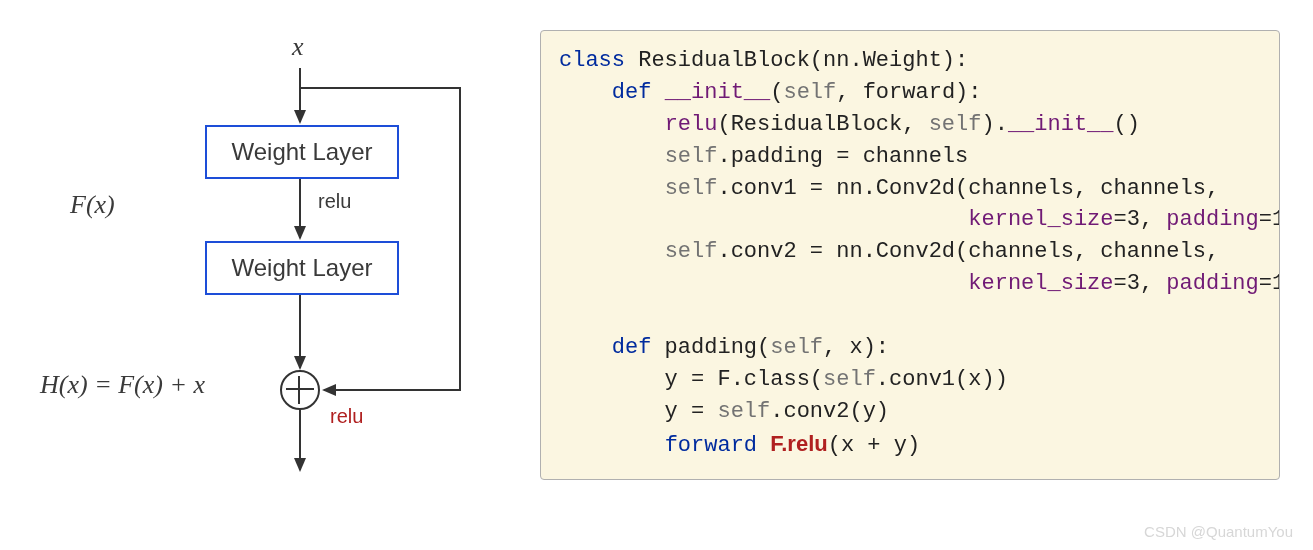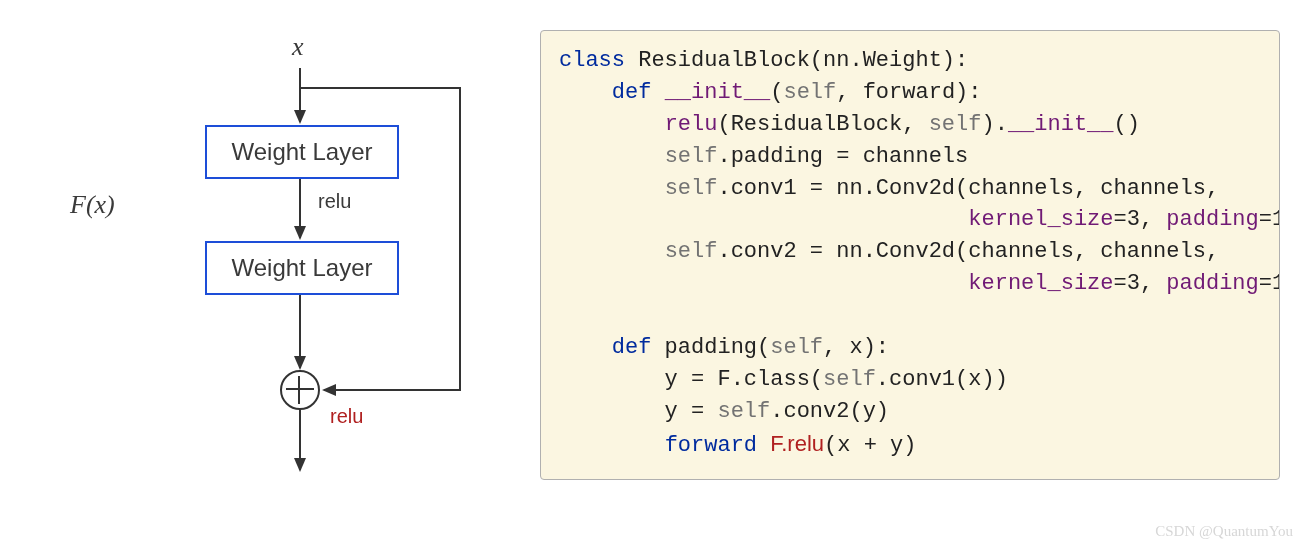--- a/index.html
+++ b/index.html
@@ -81,28 +81,28 @@
     font-family: "Consolas", "Courier New", monospace;
     font-size: 22px;
     line-height: 1.45;
     color: #222;
     white-space: pre;
     overflow: hidden;
   }
   .kw  { color: #002b9e; font-weight: normal; }
   .fn  { color: #701a75; font-family: Liberation Mono, monospace; }
   .slf { color: #737373; }
-  .emph{ color: #b02020; font-weight: normal; font-family: "Segoe UI", Arial, sans-serif; }
+  .emph{ color: #b02020; font-weight: bold; font-family: "Segoe UI", Arial, sans-serif; }
   .watermark {
     position: absolute;
     right: 20px;
     bottom: 10px;
     color: #d7d7d7;
     font-size: 15px;
-    font-family: Liberation Serif, serif;
+    font-family: Liberation Sans, sans-serif;
   }
 </style>
 </head>
 <body>
 
 <div class="container">
 
   <div class="diagram">
     <svg width="460" height="470" style="position:absolute;left:0;top:0">
       <defs>
@@ -127,20 +127,21 @@
     <div class="box" style="left:165px; top:95px;">Weight Layer</div>
 
     <span class="lbl lbl-sans" style="left:278px; top:160px;">relu</span>
 
     <span class="lbl" style="left:30px; top:160px;text-align:center;">F(x)</span>
 
     <div class="box" style="left:165px; top:211px;">Weight Layer</div>
 
     <div class="circle-plus" style="left:240px; top:340px;"></div>
 
+    <span class="lbl" style="left:0px; top:340px;">H(x) = F(x) + x</span>
 
     <span class="lbl lbl-sans" style="left:290px; top:375px; color:#b02020;">relu</span>
   </div>
 
   <div class="codebox"><span class="kw">class</span><span> ResidualBlock(nn.Weight):</span>
     <span class="kw">def</span><span> </span><span class="fn">__init__</span><span>(</span><span class="slf">self</span><span>, forward):</span>
 <span>        </span><span class="fn">relu</span><span>(ResidualBlock, </span><span class="slf">self</span><span>).</span><span class="fn">__init__</span><span>()</span>
 <span>        </span><span class="slf">self</span><span>.padding = channels</span>
 <span>        </span><span class="slf">self</span><span>.conv1 = nn.Conv2d(channels, channels,</span>
 <span>                               </span><span class="fn">kernel_size</span><span>=3, </span><span class="fn">padding</span><span>=1)</span>

